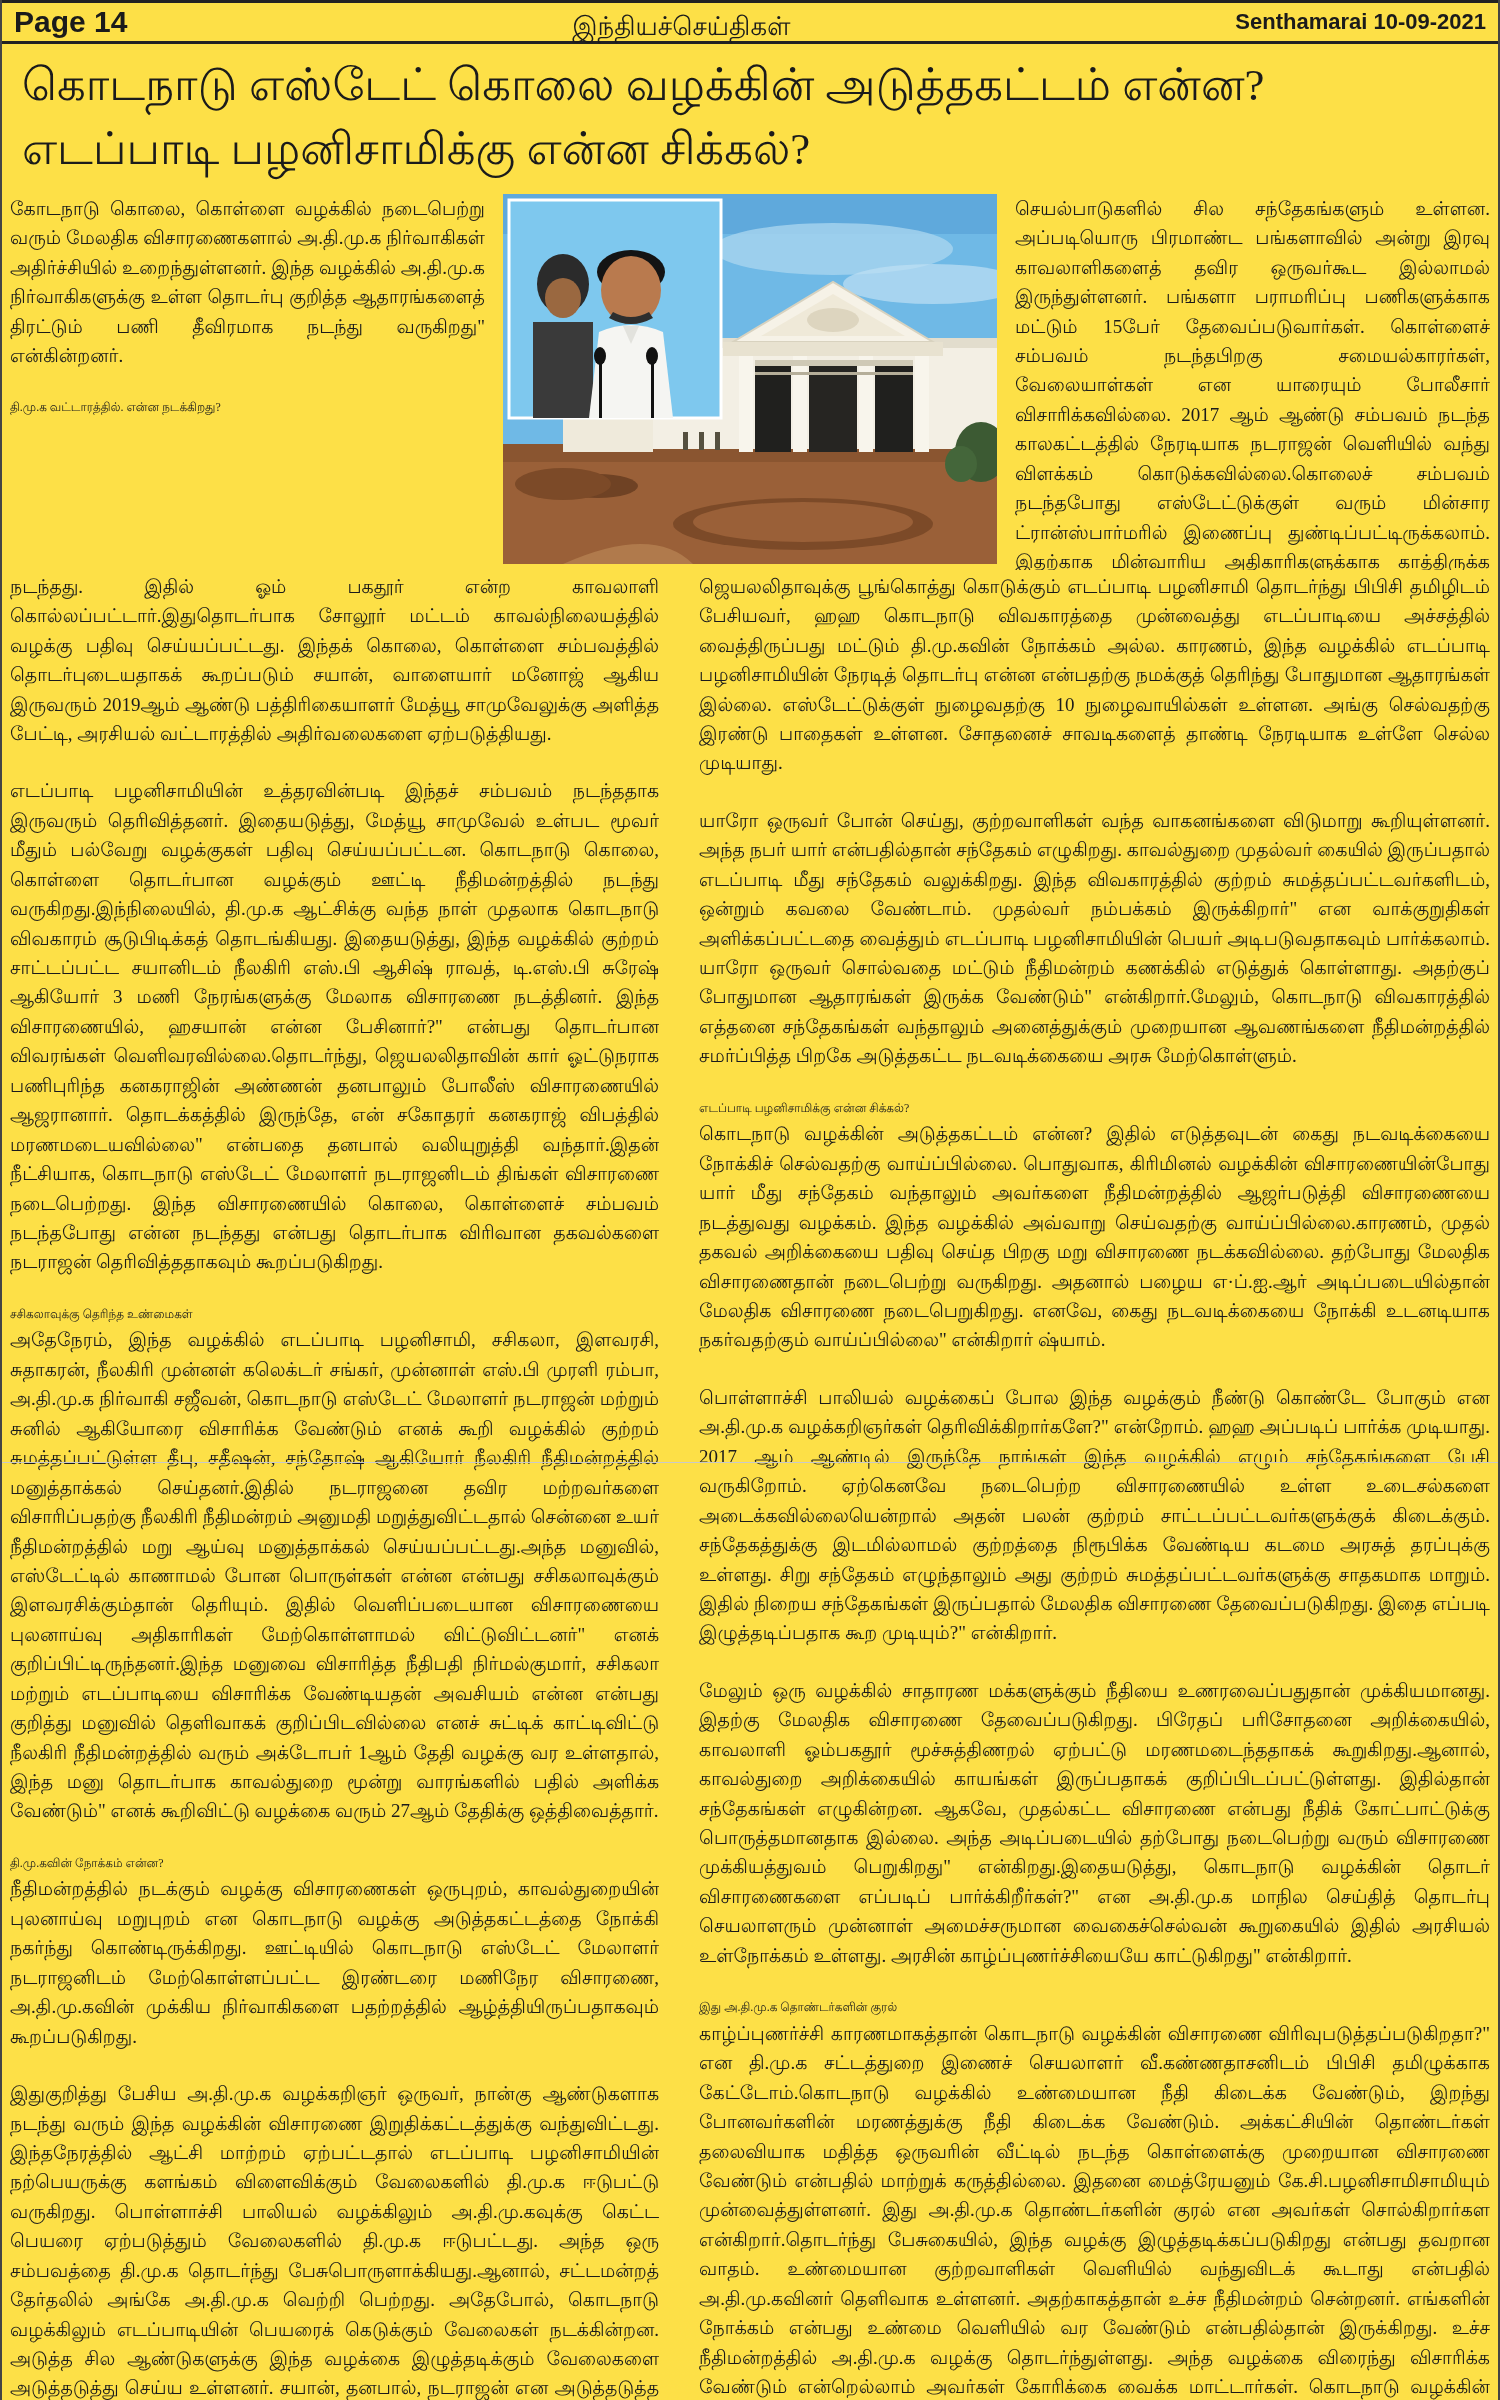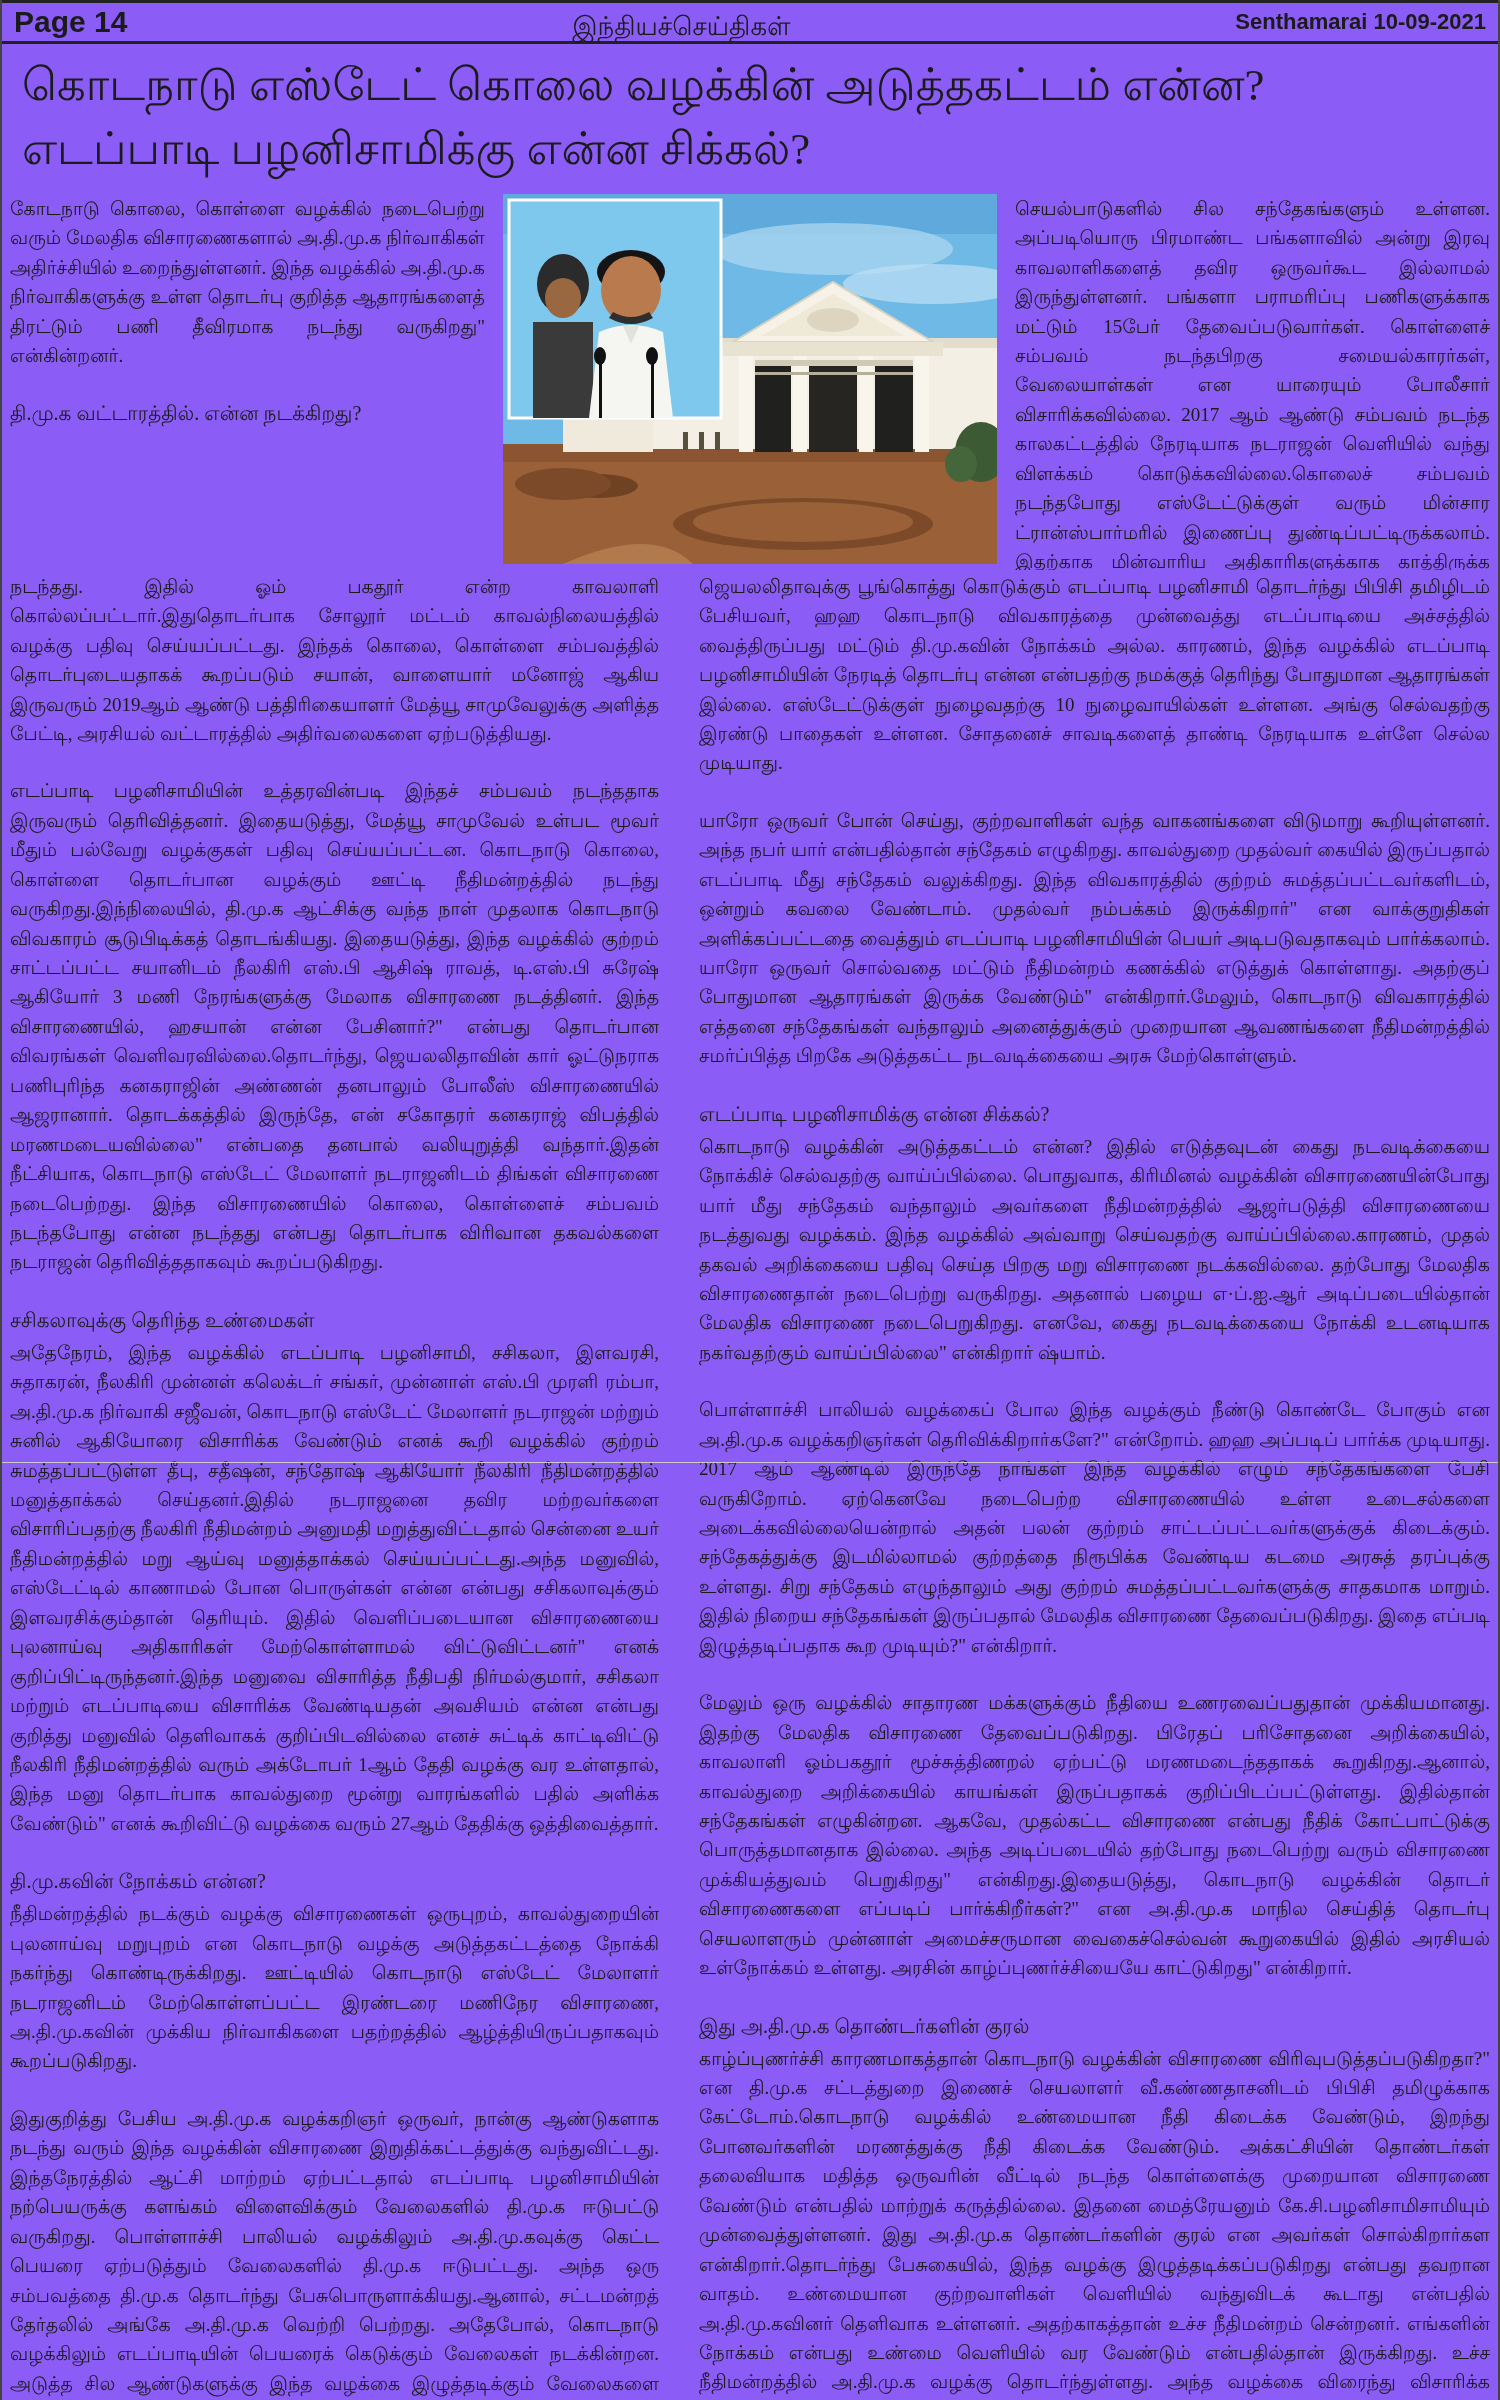--- a/index.html
+++ b/index.html
@@ -1,19 +1,19 @@
 <!DOCTYPE html>
 <html><head>
 <meta charset="utf-8">
 <style>
   html,body{margin:0;padding:0;background:#ffffff;}
   .page{
     position:relative;
     width:1500px;height:2400px;
-    background:#8b5cf6;
+    background:#fde047;
     color:#1b1b1b;
     font-family:"Liberation Serif","DejaVu Serif",serif;
     overflow:hidden;
     border-left:2px solid #444;
     border-right:2px solid #444;
     box-sizing:border-box;
   }
   .masthead{
     display:flex;align-items:center;justify-content:space-between;
     border-top:3px solid #222;
@@ -54,21 +54,21 @@
     padding:2px 8px 0 8px;
     height:1845px;
     overflow:hidden;
     box-sizing:border-box;
   }
   .col-b-left{width:650px;overflow:hidden;}
   .col-b-wide{width:792px;overflow:hidden;}
   .para{margin:0 0 28px 0;}
   .subhead{
     margin:0 0 2px 0;
-    font-size:20px;
+    font-size:12px;
     font-weight:400;
     text-align:left;
   }
   .scan-line{
     position:absolute;left:0;top:1462px;width:100%;height:1px;
     background:#c9c9c9;
   }
   svg{display:block;}
 </style>
 </head>

